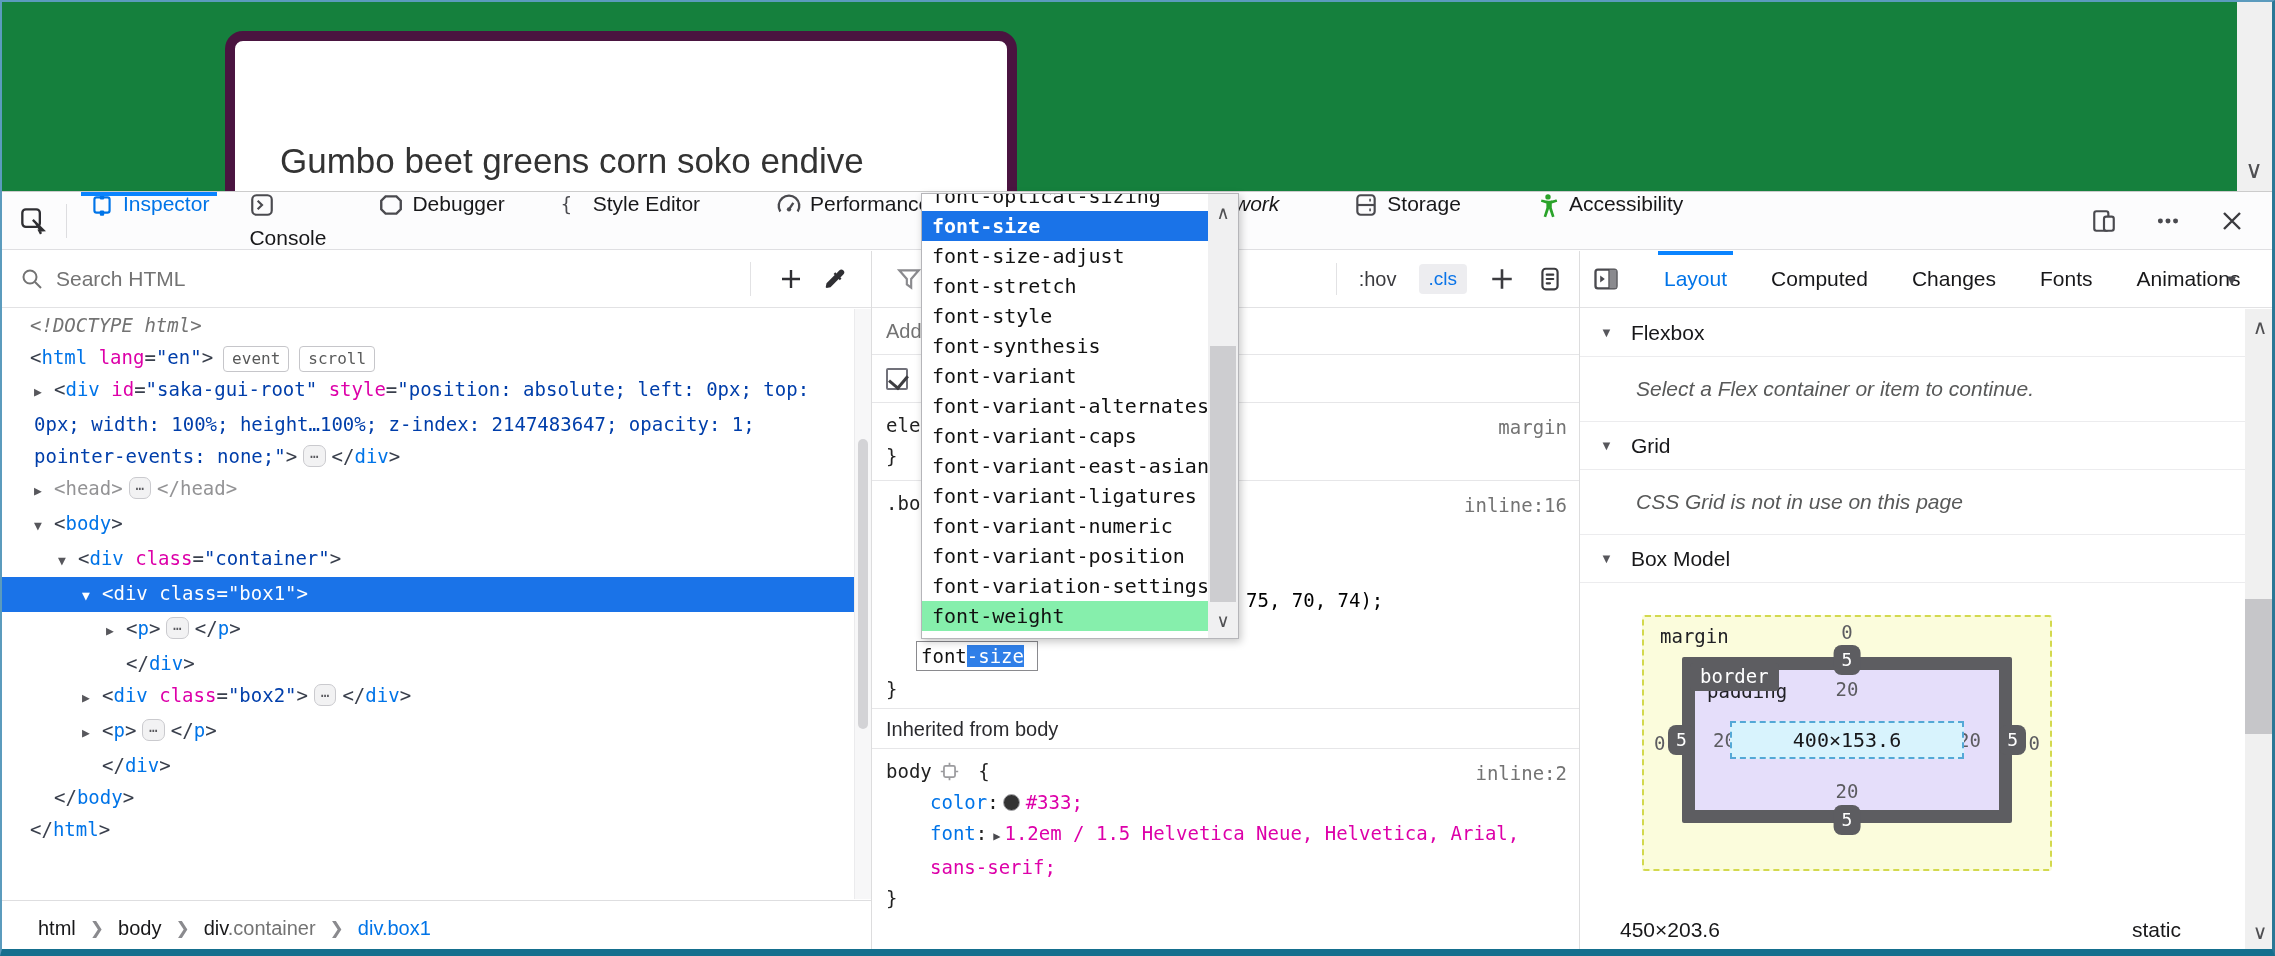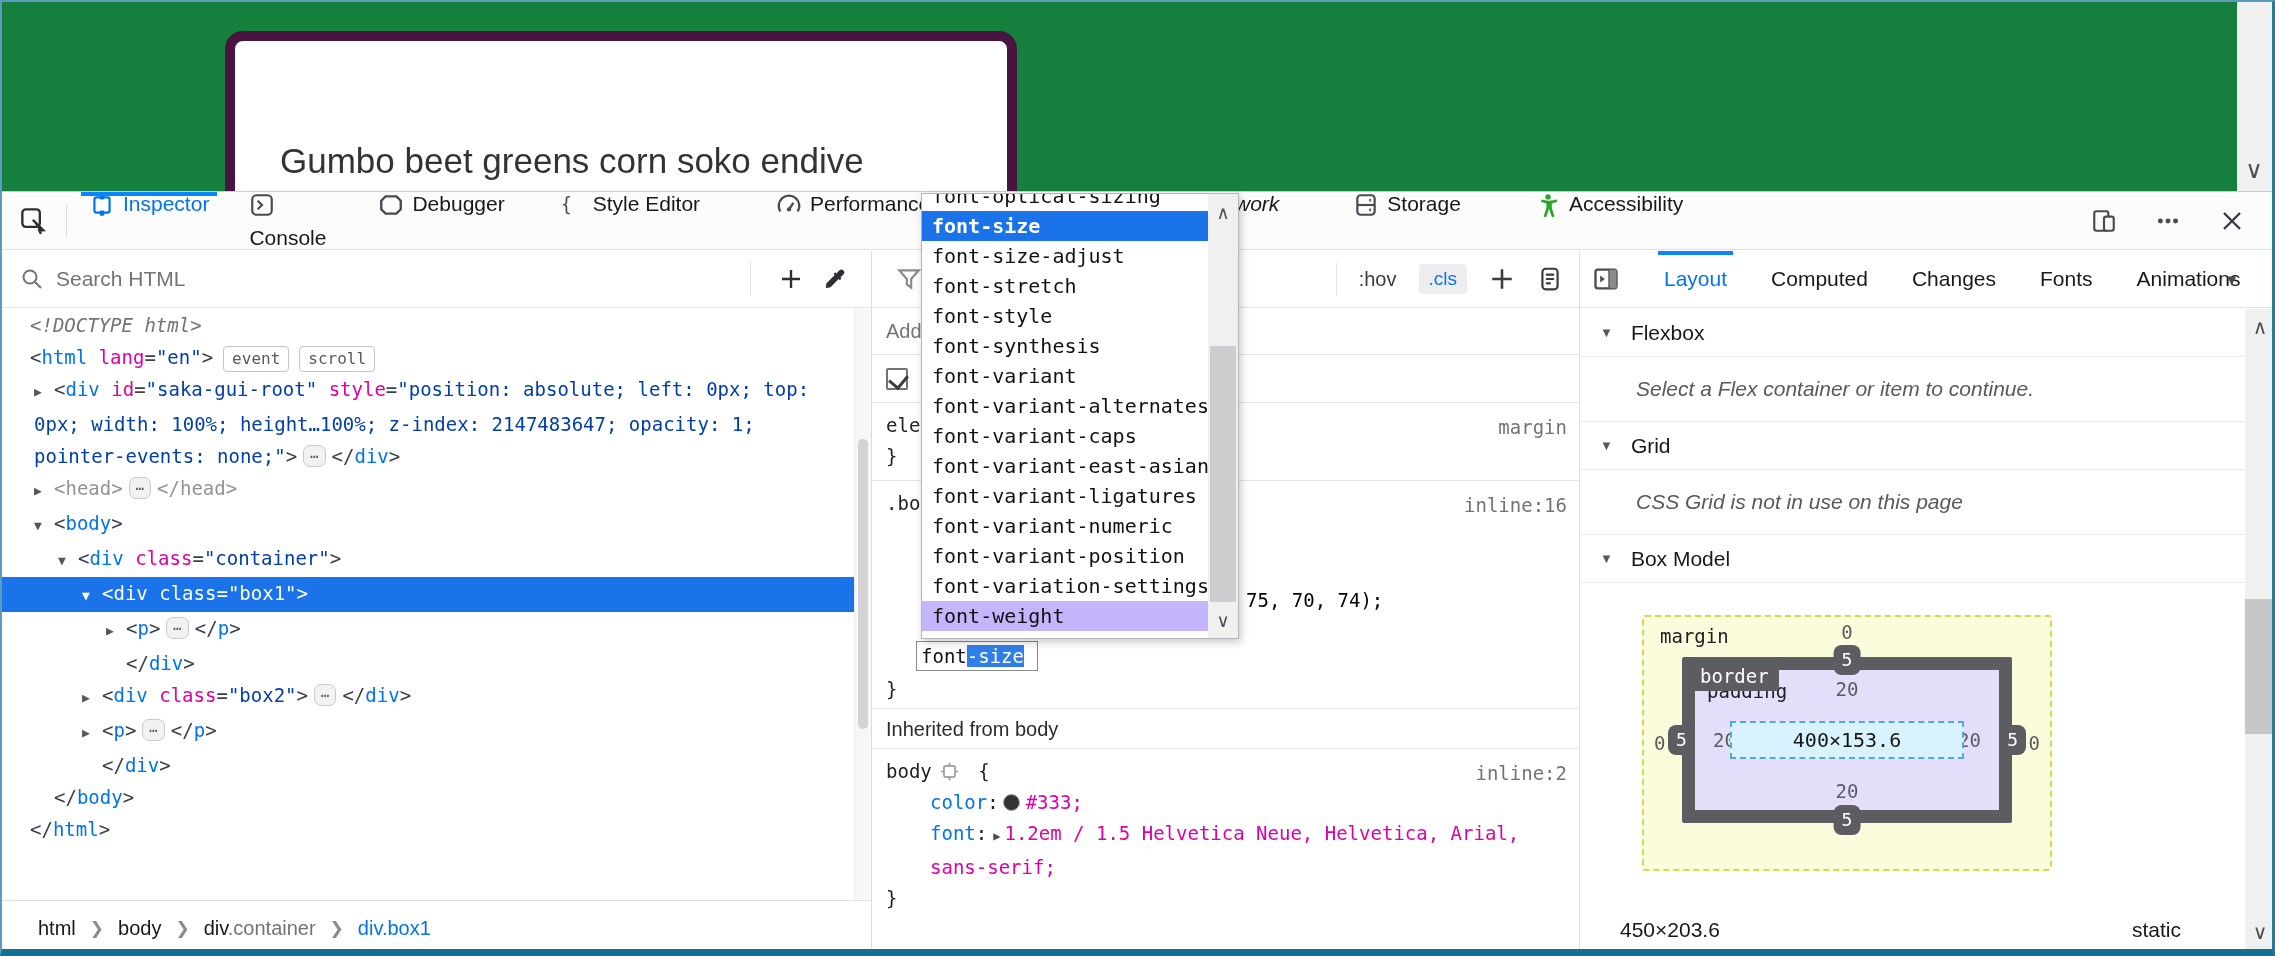--- a/index.html
+++ b/index.html
@@ -159,21 +159,21 @@
   .l-size { margin-left:40px; font-size:21px; color:#18181a; }
   .l-pos { margin-left:auto; margin-right:64px; font-size:21px; color:#18181a; }
 
   
   .popup { position:absolute; left:921px; top:193px; width:318px; height:446px; background:#fff;
     border:1px solid #b5b5b9; box-shadow:2px 3px 8px rgba(0,0,0,.22); z-index:150; overflow:hidden; }
   .popup-list { margin-top:-13px; width:calc(100% - 30px); }
   .popup-item { height:30px; line-height:30px; padding-left:10px; font-family:"DejaVu Sans Mono", monospace;
     font-size:20px; color:#111; white-space:nowrap; overflow:hidden; }
   .popup-item.selected { background:#1a73e8; color:#fff; font-weight:bold; }
-  .popup-item.last { background:#c4b5fd; }
+  .popup-item.last { background:#86efac; }
   .popup-sb { position:absolute; right:0; top:0; width:30px; height:100%; background:#f0f0f1; }
   .popup-sb .up { position:absolute; top:8px; width:100%; text-align:center; color:#505053; font-size:18px; }
   .popup-sb .dn { position:absolute; bottom:6px; width:100%; text-align:center; color:#505053; font-size:18px; }
   .popup-sb .thumb { position:absolute; left:2px; width:26px; top:152px; height:256px; background:#cdcdd0; }
 </style>
 </head>
 <body>
 
 <div class="page-preview">
   <div class="demo-box">

